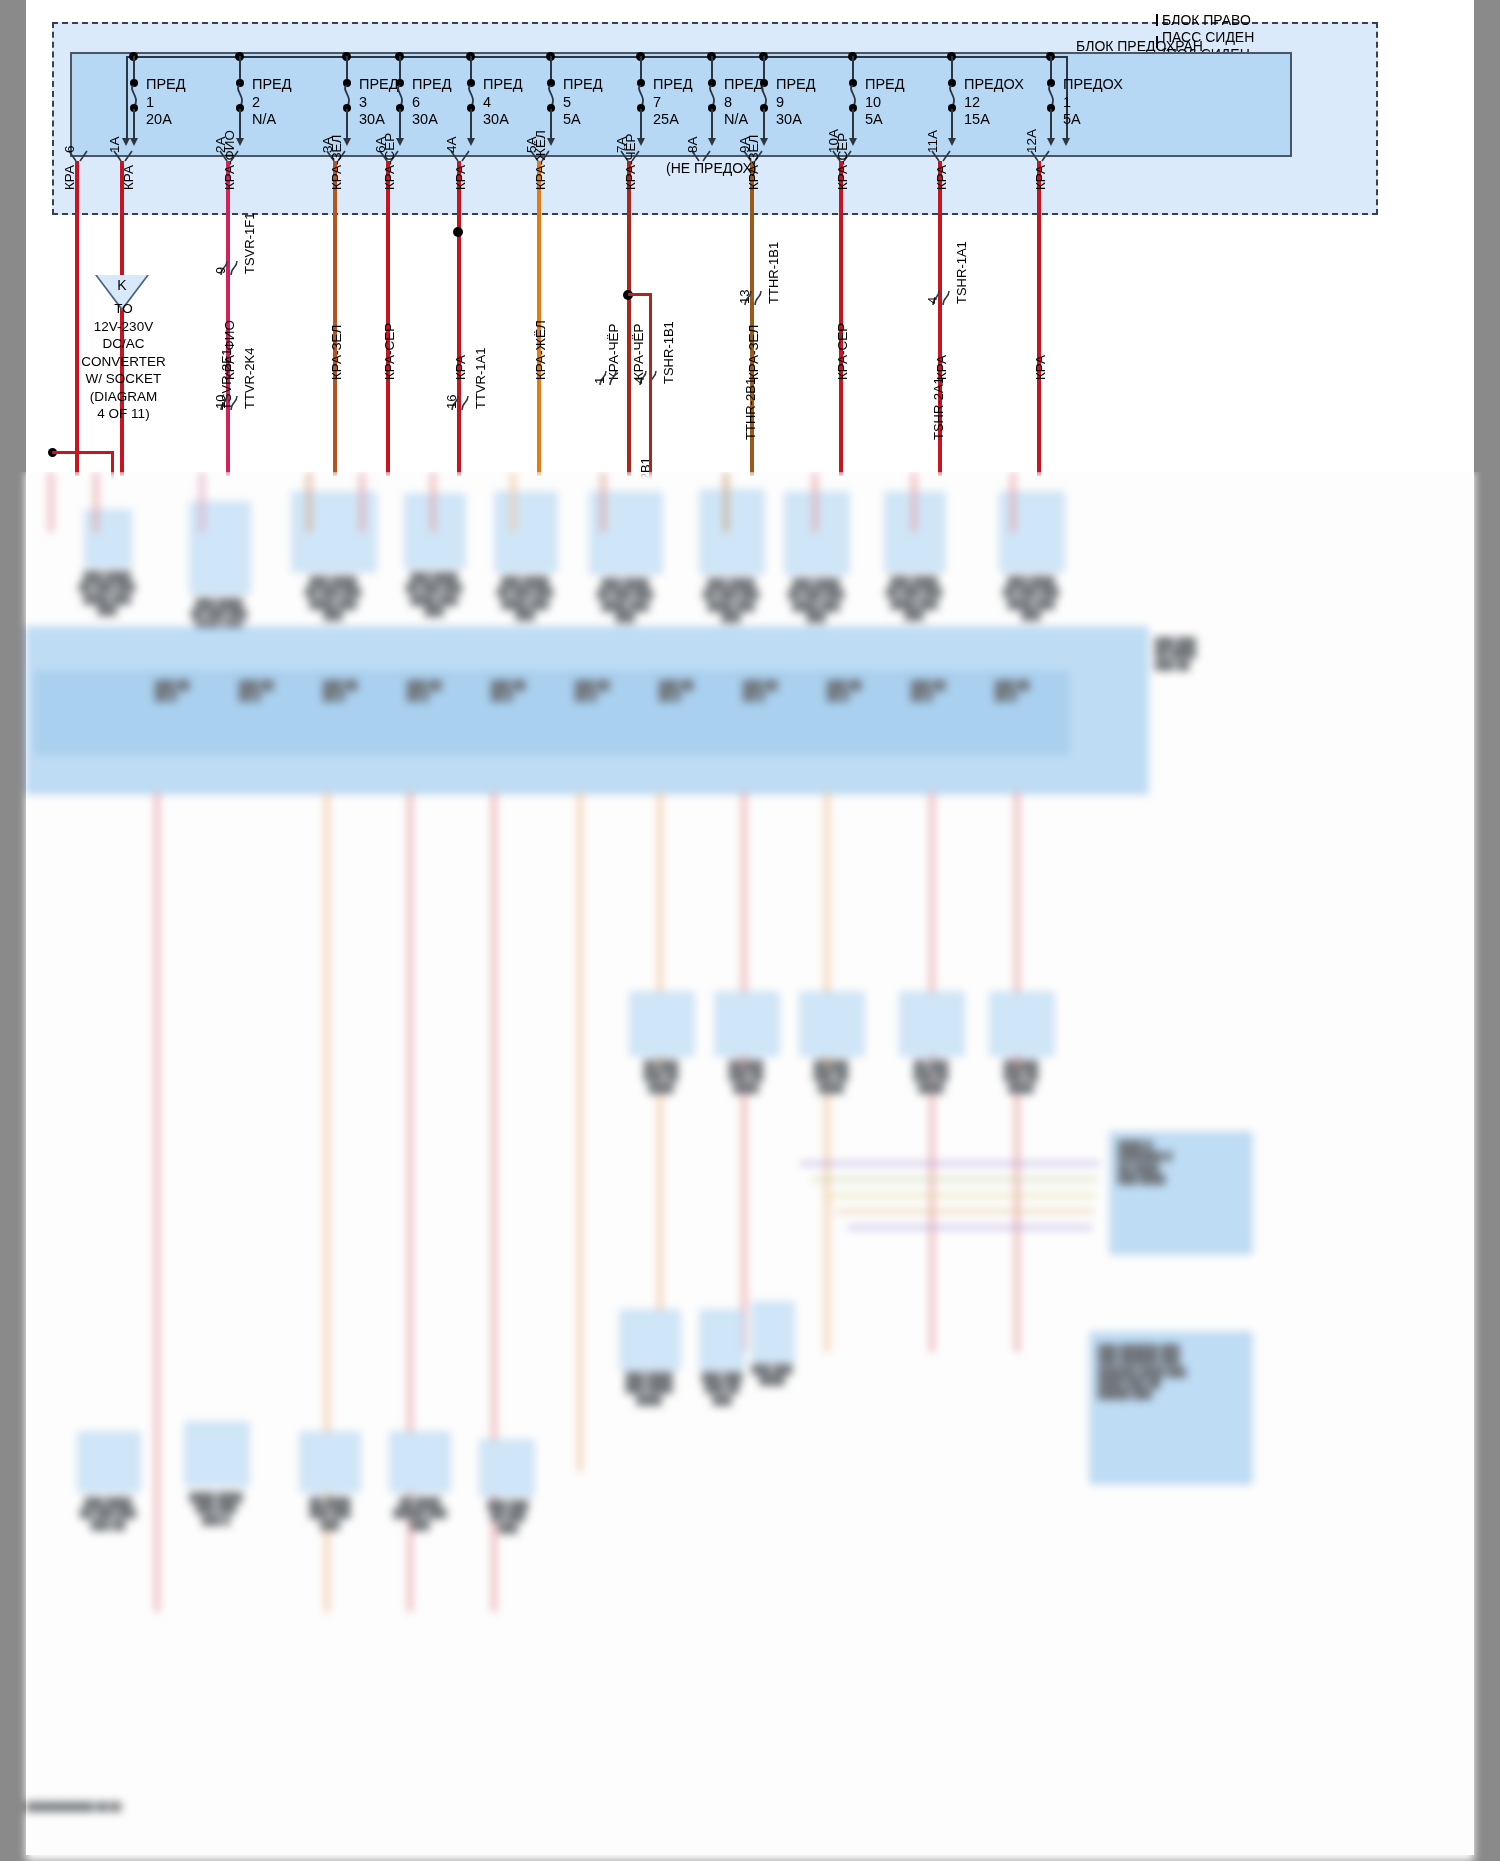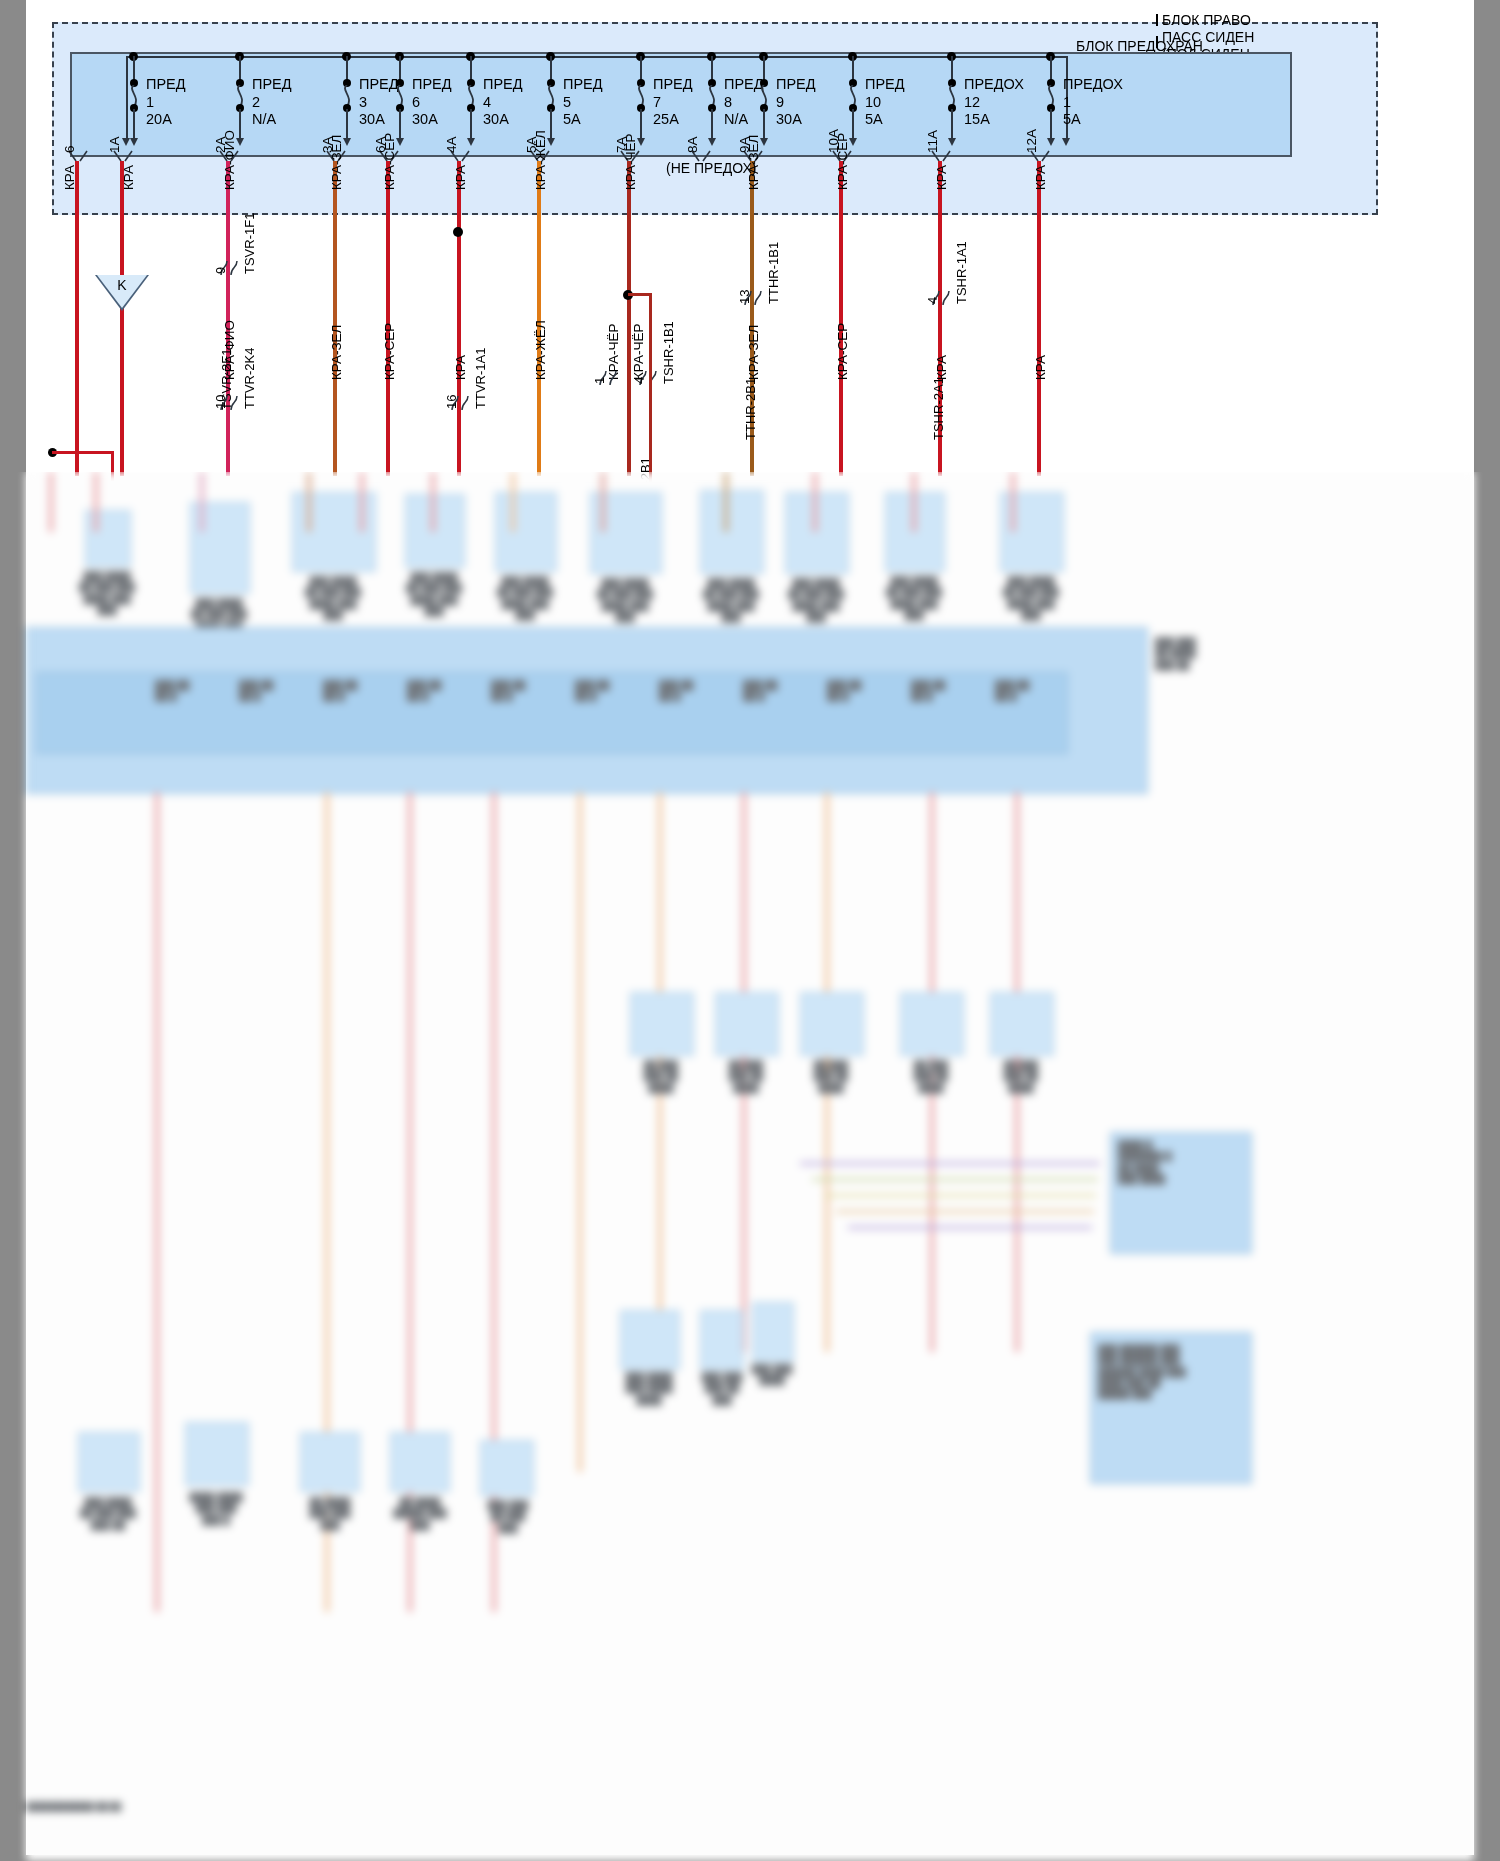--- a/index.html
+++ b/index.html
@@ -380,20 +380,29 @@
         <div class="abs splabel" style="left:905px;top:440px;transform:rotate(-90deg);transform-origin:left top;">TSHR-2A1</div>
         <div class="abs splabel" style="left:928px;top:304px;transform:rotate(-90deg);transform-origin:left top;">TSHR-1A1</div>
       </div>
 
     <div class="abs" id="convtri-wrap" style="left:69px;top:275px;">
       <div style="position:relative;width:54px;height:38px;">
         <div style="position:absolute;left:0;top:0;width:0;height:0;border-left:27px solid transparent;border-right:27px solid transparent;border-top:36px solid #49607a;"></div>
         <div style="position:absolute;left:1.5px;top:0;width:0;height:0;border-left:25.5px solid transparent;border-right:25.5px solid transparent;border-top:33px solid #d8eaf9;"></div>
         <div style="position:absolute;left:0;top:2px;width:54px;text-align:center;font-size:14px;color:#000;">K</div>
       </div>
+    </div>
+    <div class="abs" style="left:50px;top:300px;width:95px;" id="convtext">
+      <div>TO</div>
+      <div>12V-230V</div>
+      <div>DC/AC</div>
+      <div>CONVERTER</div>
+      <div>W/ SOCKET</div>
+      <div>(DIAGRAM</div>
+      <div>4 OF 11)</div>
     </div>
 
     <div class="abs dot" style="left:22px;top:448px;width:9px;height:9px;"></div>
     <div class="abs" style="left:26px;top:451px;width:62px;height:3px;background:#c81420;"></div>
     <div class="abs" style="left:85px;top:451px;width:3px;height:30px;background:#c81420;"></div>
 
     <div class="abs dot" style="left:427px;top:227px;width:10px;height:10px;"></div>
 
     <div class="abs dot" style="left:597px;top:290px;width:10px;height:10px;"></div>
     <div class="abs" style="left:602px;top:293px;width:24px;height:3px;background:#a8281e;"></div>

